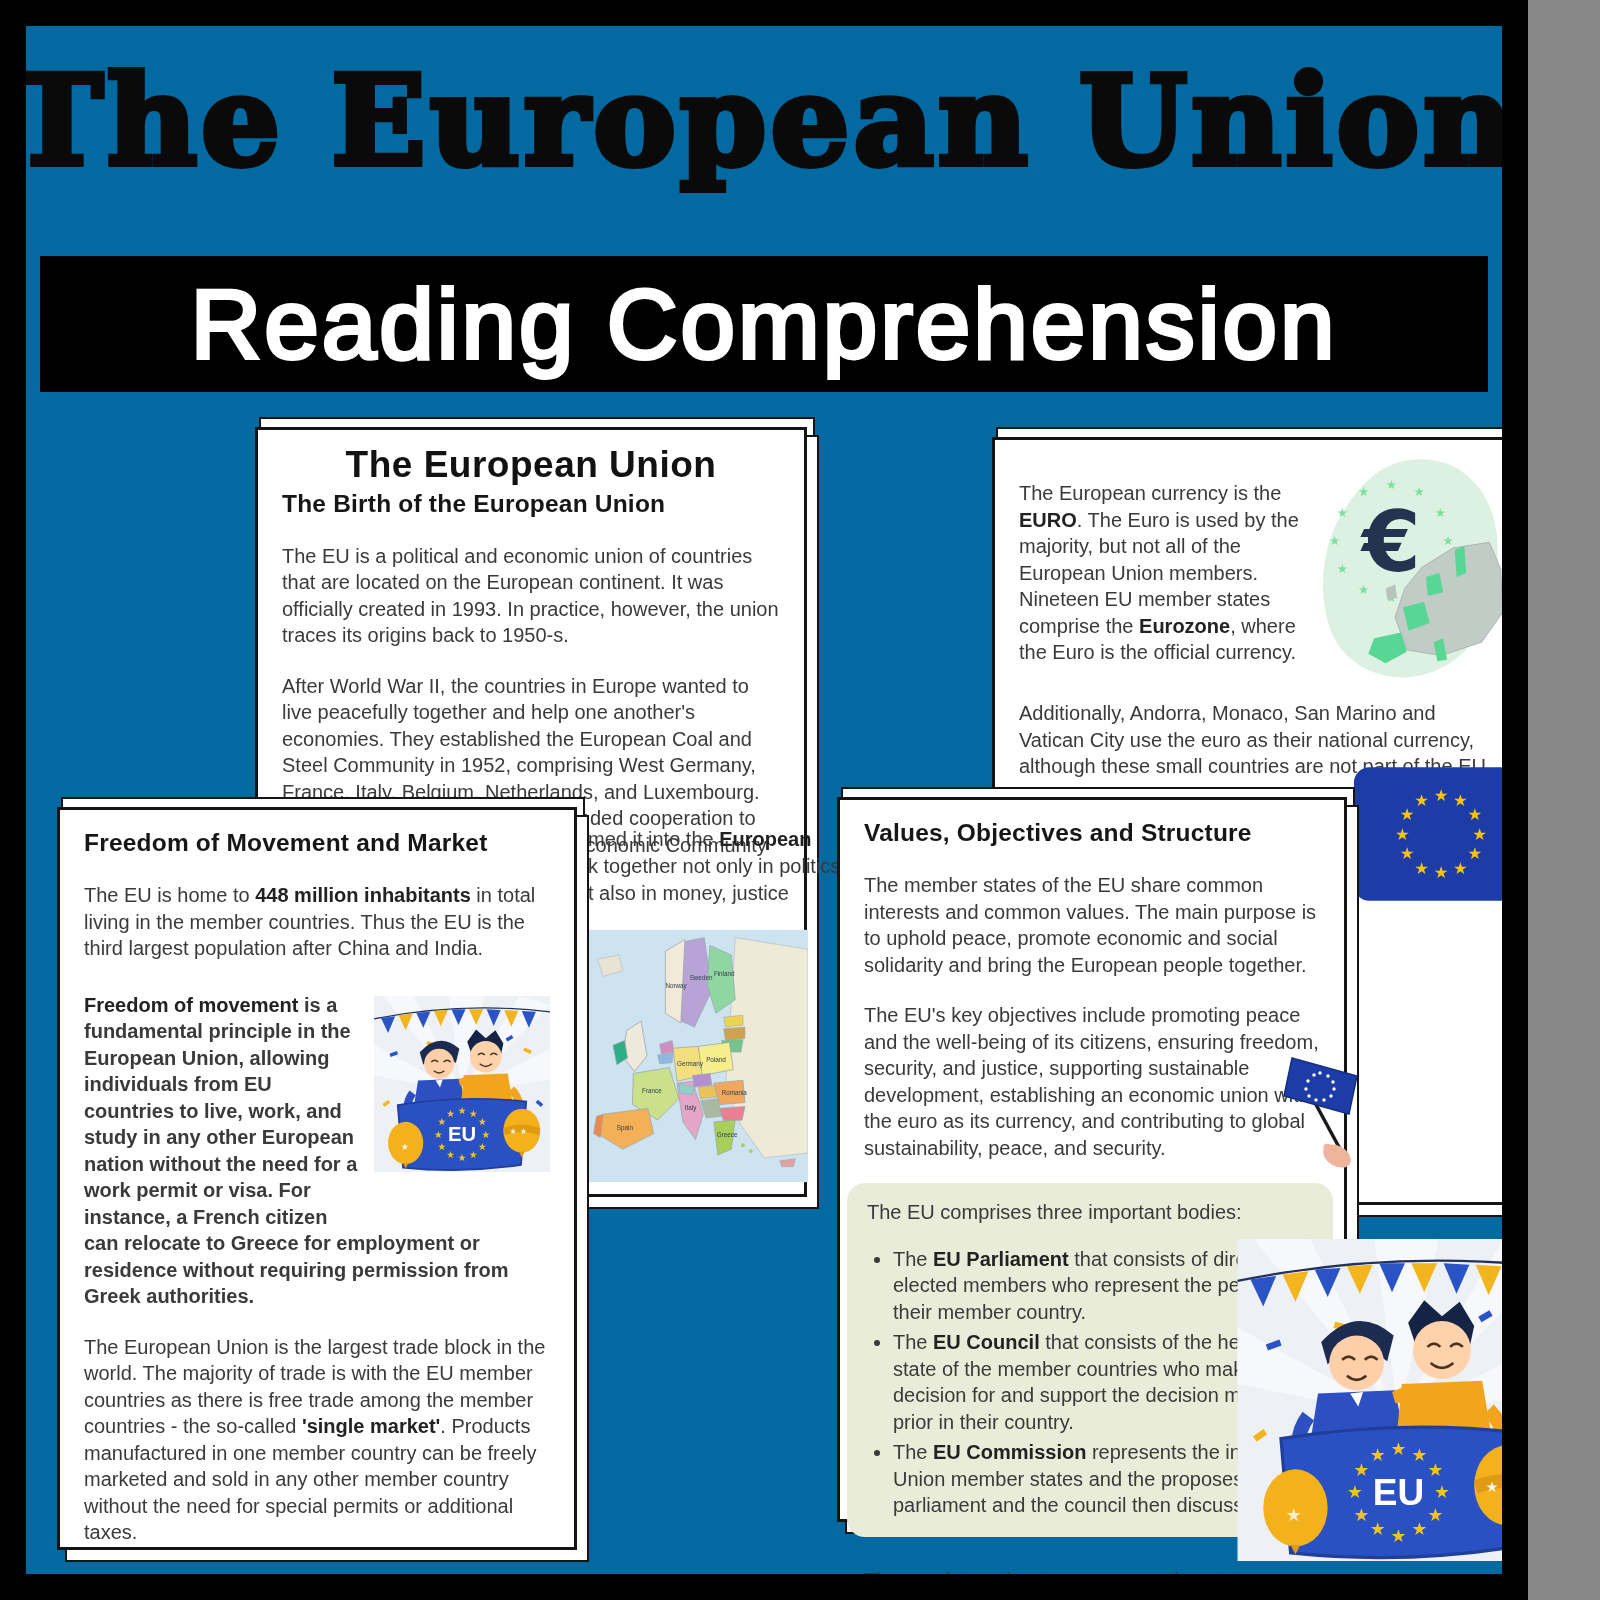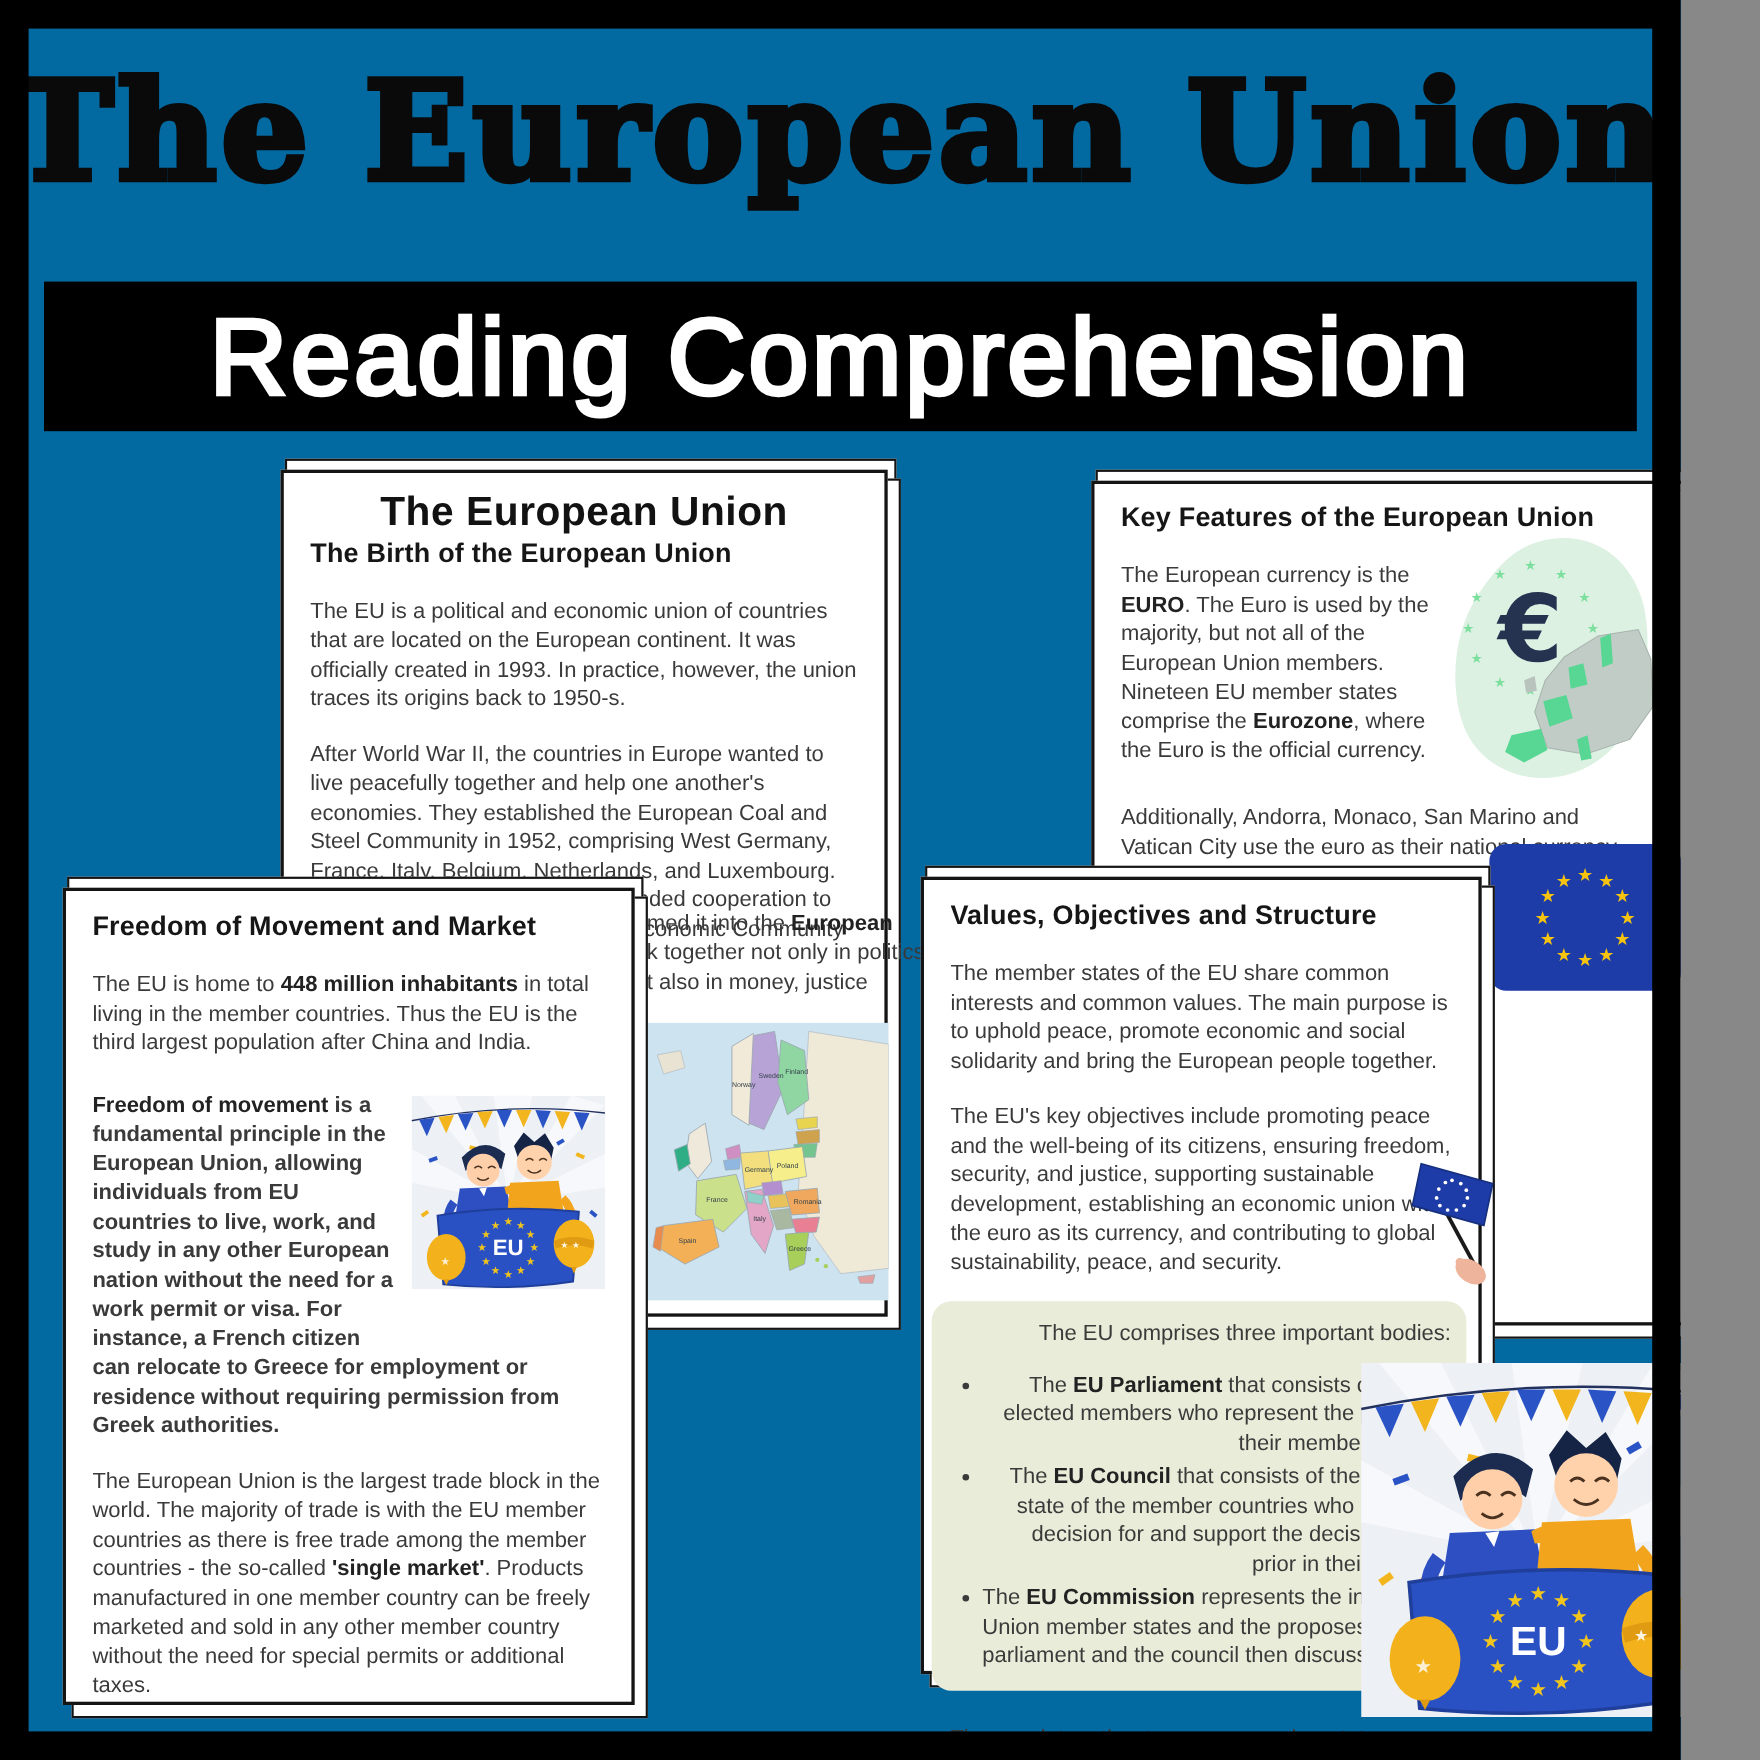--- a/index.html
+++ b/index.html
@@ -39,21 +39,20 @@
   .fragblock div{line-height:27px;}
   .gap{height:22px;}
 
   
   .float-right-ill{float:right;margin:-26px -2px 6px 10px;}
   .clear{clear:right;}
 
   .olive-box{
     background:#e9ecd8;border-radius:18px;margin:22px -13px 0 -17px;
     padding:16px 14px 18px 20px;
-    text-align:right;
   }
   .olive-box ul{margin:20px 0 0 0;padding-left:26px;}
   .olive-box li{margin-top:4px;}
 
   
   .abs{position:absolute;}
 </style>
 </head>
 <body>
 
@@ -270,21 +269,20 @@
     </div>
     <svg class="abs" style="left:322px;top:498px;" width="228" height="256">
         <use href="#europe-map"></use>
       </svg>
   </div>
 
   <div class="sheet" style="left:996px;top:427px;width:540px;height:768px;z-index:8;"></div>
   <div class="sheet" style="left:1000px;top:445px;width:540px;height:768px;z-index:9;"></div>
   <div class="page" style="left:992px;top:437px;width:540px;height:768px;z-index:11;">
     <div class="pad">
-      <h2>Key Features of the European Union</h2>
       <p>
         <svg class="float-right-ill" width="190" height="240">
             <use href="#euro-ill"></use>
           </svg>
         <span>The European currency is the </span><b>EURO</b><span>. The Euro is used by the majority, but not all of the European Union members. Nineteen EU member states comprise the </span><b>Eurozone</b><span>, where the Euro is the official currency.</span>
       </p>
       <p class="clear">Additionally, Andorra, Monaco, San Marino and Vatican City use the euro as their national currency, although these small countries are not part of the EU.</p>
       <p>
         <span class="nl" style="display:block">The European flag has a circle of 12 golden</span>
         <span class="nl" style="display:block">stars on a blue background, which</span>

